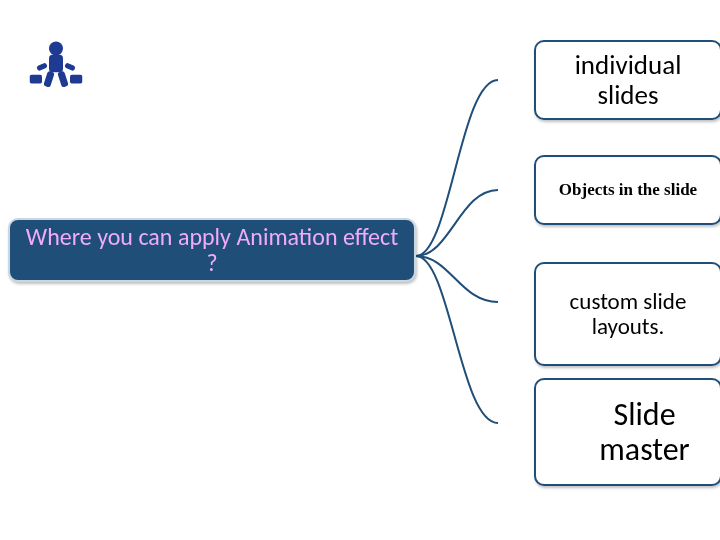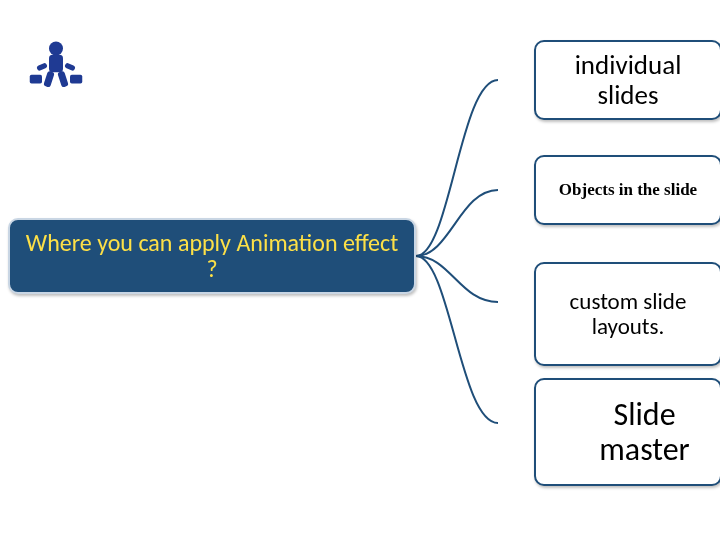--- a/index.html
+++ b/index.html
@@ -25,24 +25,24 @@
     align-items: center;
     justify-content: center;
     text-align: center;
     line-height: 1.1;
     box-shadow: 1px 2px 3px rgba(0,0,0,0.25);
   }
   .main-box {
     left: 8px;
     top: 218px;
     width: 408px;
-    height: 76px;
+    height: 64px;
     background: #1f4e79;
     border: 2px solid #c9d6e4;
-    color: #fde047;
+    color: #f0abfc;
     font-size: 24px;
     padding: 8px 8px;
   }
   .item-white {
     left: 498px;
     width: 188px;
     background: #fff;
     border: 2px solid #1f4e79;
     color: #000;
     padding: 6px 10px;

